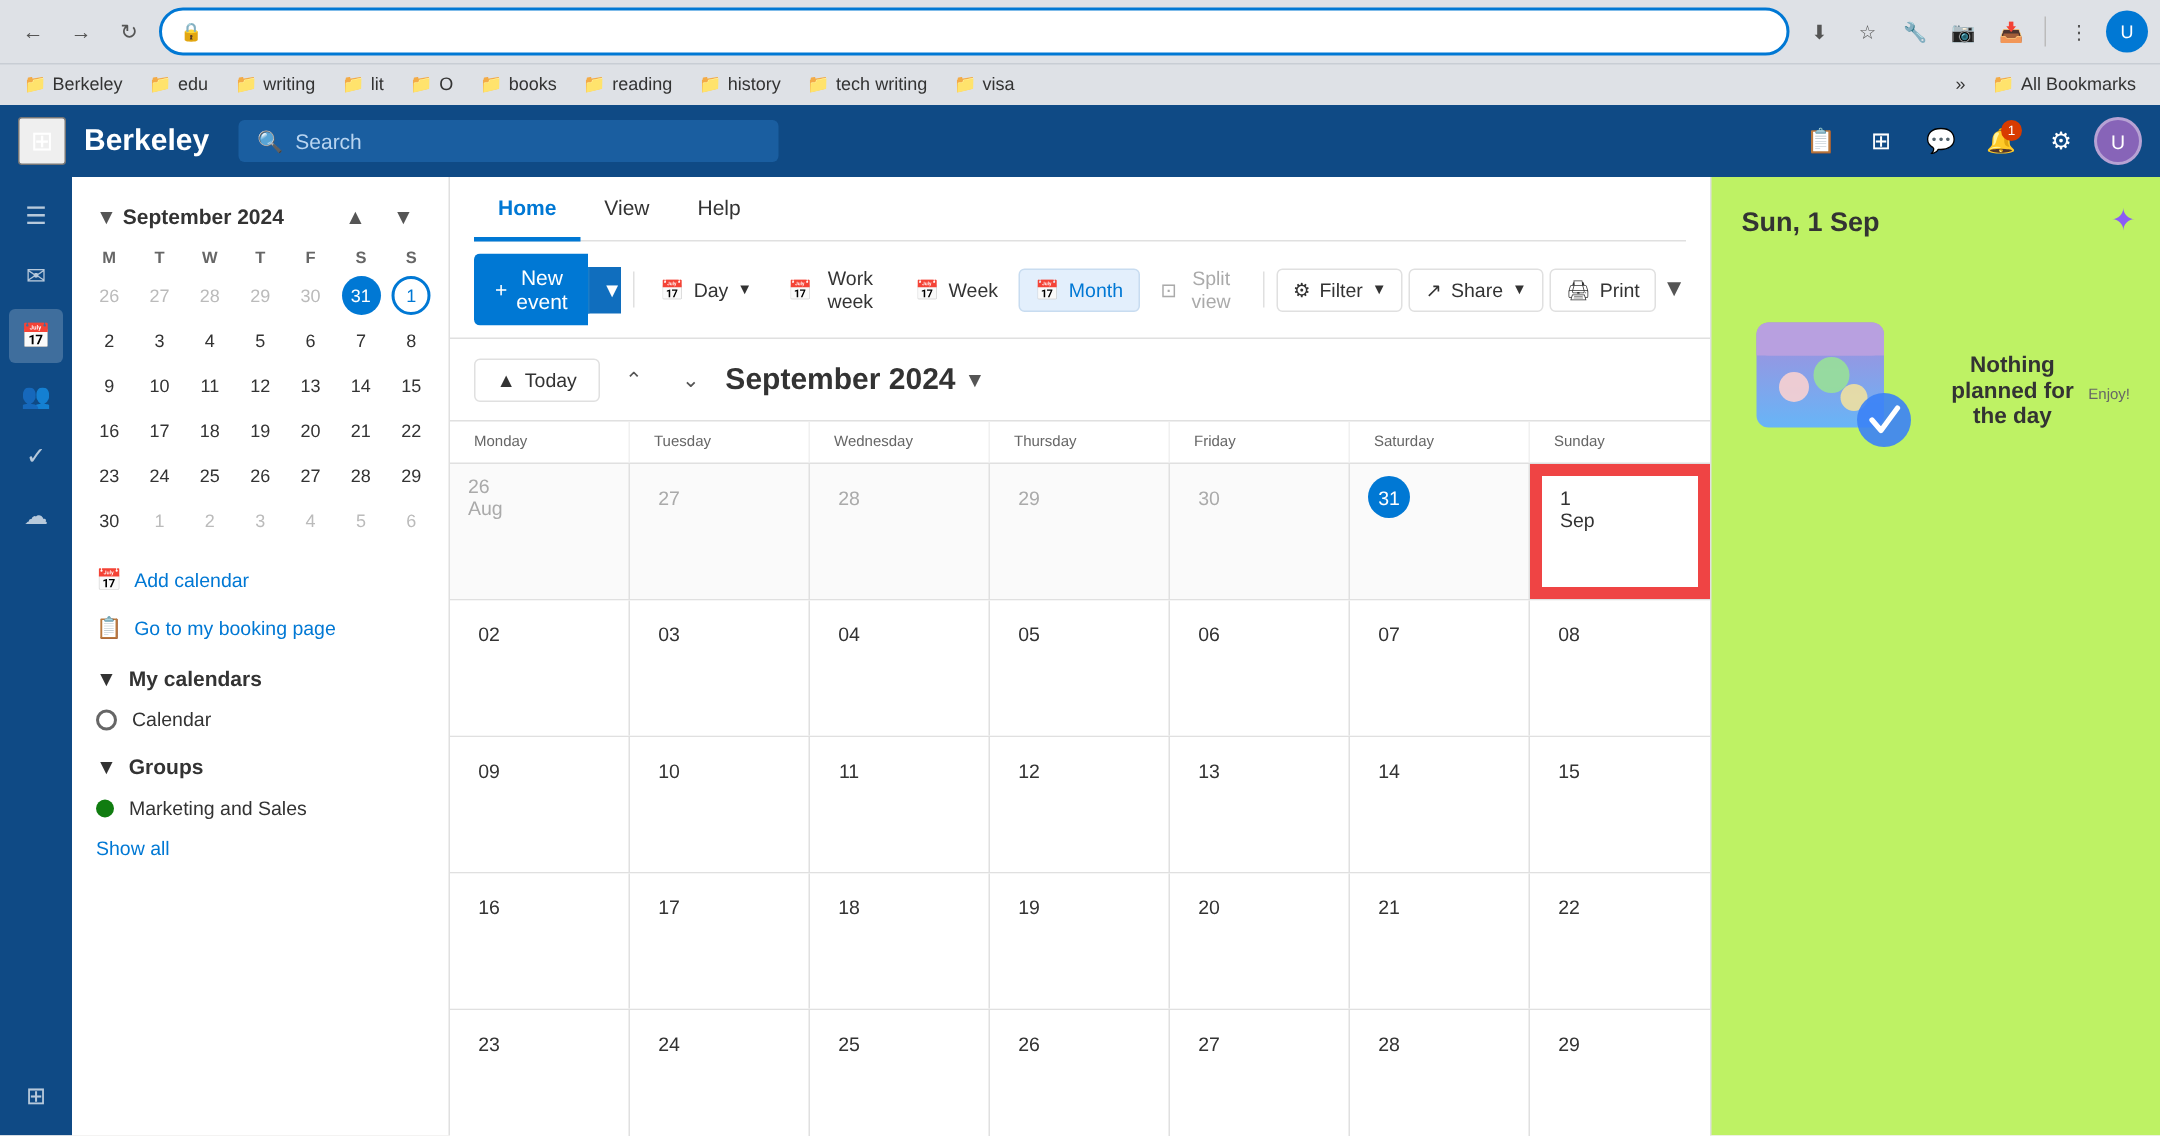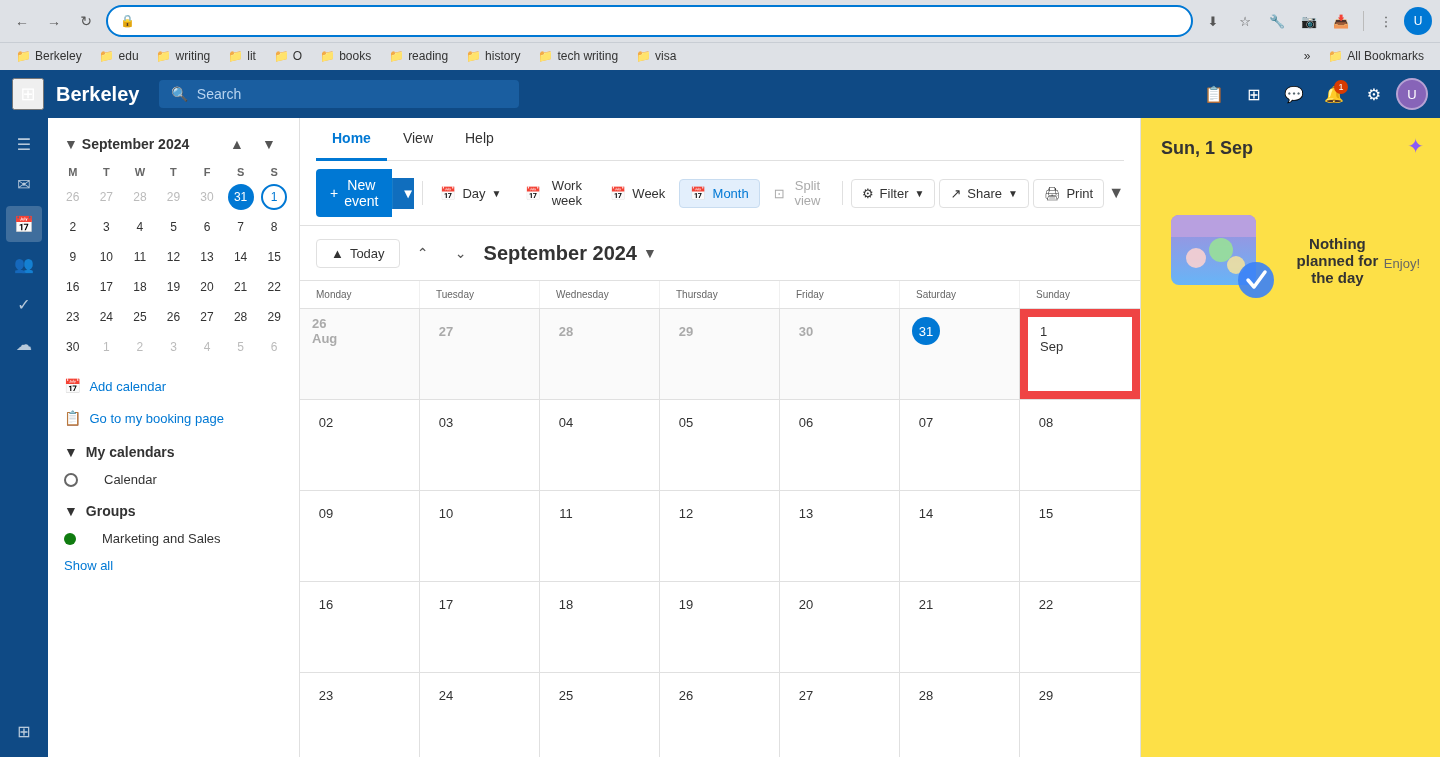--- a/index.html
+++ b/index.html
@@ -205,21 +205,21 @@
     .panel-link {
       display: flex; align-items: center; gap: 8px;
       padding: 8px 16px; cursor: pointer; color: #0078d4; font-size: 13px;
     }
     .panel-section-header {
       display: flex; align-items: center; gap: 8px;
       padding: 10px 16px 6px; font-size: 14px; font-weight: 600; color: #333;
       cursor: pointer;
     }
     .calendar-item {
-      display: flex; align-items: center; gap: 26px;
+      display: flex; align-items: center; gap: 10px;
       padding: 6px 16px; cursor: pointer; font-size: 13px; color: #333;
     }
     .cal-dot { width: 12px; height: 12px; border-radius: 50%; flex-shrink: 0; }
     .cal-circle { width: 14px; height: 14px; border-radius: 50%; border: 2px solid #666; flex-shrink: 0; }
     .show-all { padding: 6px 16px; color: #0078d4; font-size: 13px; cursor: pointer; }
 
     
     .calendar-main {
       flex: 1; display: flex; flex-direction: column; overflow: hidden;
       background: #f8f8f8;
@@ -266,39 +266,39 @@
     .cal-cell.other-month { background: #fafafa; }
     .cal-date {
       font-size: 13px; color: #333; width: 28px; height: 28px;
       display: flex; align-items: center; justify-content: center;
       border-radius: 50; cursor: pointer;
     }
     .cal-date.today-date {
       background: #0078d4; color: white; border-radius: 50%;
       width: 28px; height: 28px; display: flex; align-items: center; justify-content: center;
     }
-    .cal-date.other-month-date { color: #aaa; font-weight: bold; }
+    .cal-date.other-month-date { color: #aaa; }
 
     
     .right-panel {
-      width: 300px; background: #fde047; border-left: 1px solid #e0e0e0;
+      width: 300px; background: #bef264; border-left: 1px solid #e0e0e0;
       display: flex; flex-direction: column; overflow-y: auto;
       padding: 20px;
     }
     .right-panel-date { font-size: 18px; font-weight: 600; color: #333; margin-bottom: 16px; }
     .calendar-illustration {
       display: flex; flex-direction: row; align-items: center;
       padding: 20px 0;
     }
     .illustration-img {
       width: 140px; height: 120px; margin-bottom: 16px;
       position: relative; display: flex; align-items: center; justify-content: center;
     }
     .nothing-planned { font-size: 15px; font-weight: 600; color: #333; text-align: center; margin-bottom: 6px; }
-    .enjoy-text { font-size: 13px; color: #666; text-align: center; }
+    .enjoy-text { font-size: 10px; color: #666; text-align: center; }
     .ai-btn {
       position: absolute; top: 16px; right: 16px;
       background: none; border: none; cursor: pointer; font-size: 20px;
     }
   </style>
 </head>
 <body>
 
 <div class="browser-chrome">
   <div class="browser-nav-btns">

